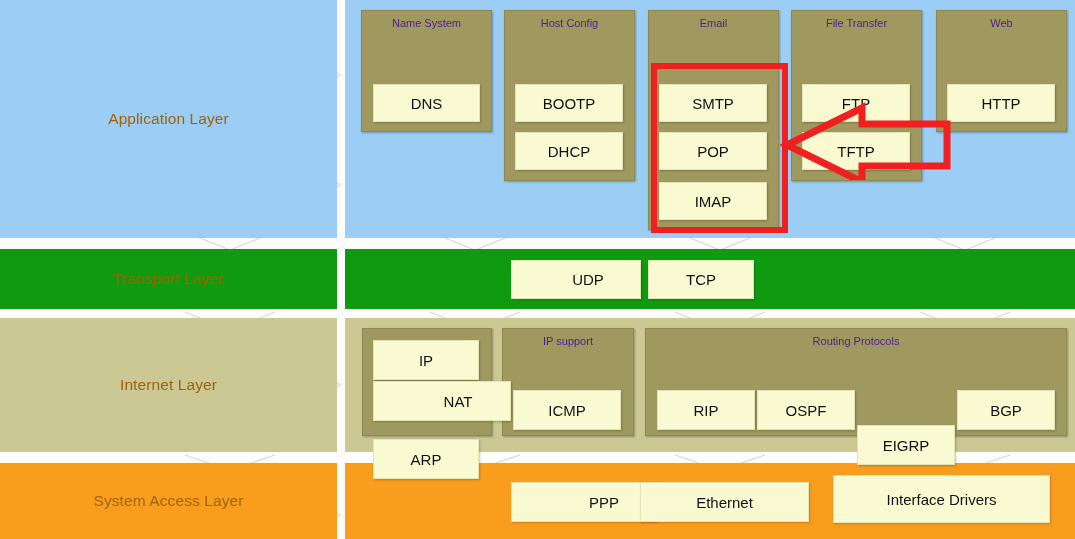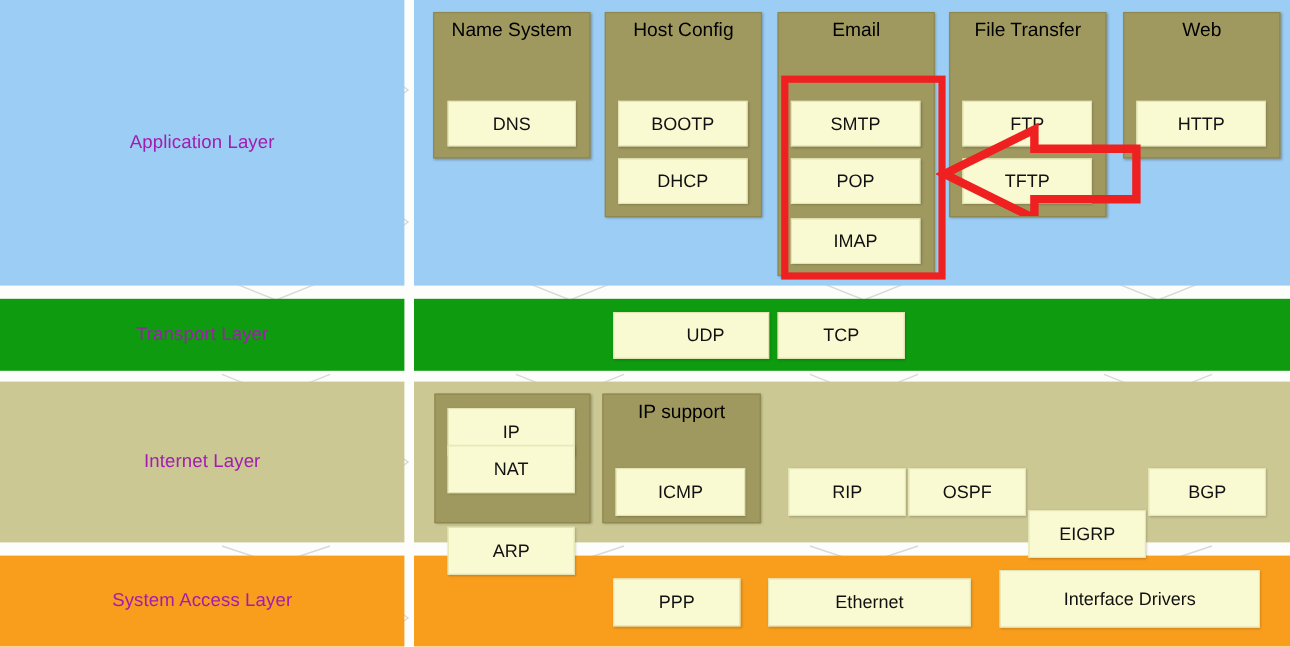--- a/index.html
+++ b/index.html
@@ -19,34 +19,34 @@
     pointer-events:none;z-index:0;opacity:.55;
   }
 
   
   .band{position:absolute;z-index:1;}
   .band-left{left:0;}
   .band-right{}
   .band-label{
     position:absolute;z-index:6;
     display:flex;align-items:center;justify-content:center;
-    color:#a21caf;font-size:15.5px;letter-spacing:.1px;
+    color:#a16207;font-size:15.5px;letter-spacing:.1px;
     text-align:center;white-space:nowrap;
   }
 
   
   .group{
     position:absolute;z-index:3;
     background:#a0995f;
     border:1px solid #8e874f;
     box-shadow:1px 1px 2px rgba(0,0,0,.28);
   }
   .group-title{
     position:absolute;left:0;right:0;top:6px;
-    text-align:center;color:#000000;font-size:16px;white-space:nowrap;
+    text-align:center;color:#4c1d95;font-size:11px;white-space:nowrap;
   }
 
   
   .chip{
     position:absolute;z-index:4;
     background:#fafad2;
     border:1px solid #e4e4b4;
     display:flex;align-items:center;justify-content:center;
     color:#111;font-size:15px;white-space:nowrap;
     box-shadow:1px 1px 2px rgba(0,0,0,.22);
@@ -159,55 +159,58 @@
   <div class="band band-right" style="left:345px;top:318px;width:730px;height:134px;background:#cbc894;"></div>
 
   <div class="band-label" style="left:0;top:318px;width:337px;height:134px;">
     <span>Internet Layer</span>
   </div>
 
   <div class="group" style="left:362px;top:328px;width:128px;height:106px;"></div>
   <div class="chip" style="left:373px;top:340px;width:104px;height:38px;">
     <span>IP</span>
   </div>
-  <div class="chip" style="left:373px;top:371px;width:104px;height:38px;">
+  <div class="chip" style="left:373px;top:381px;width:104px;height:38px;padding-left:32px;">
     <span>NAT</span>
   </div>
   <div class="chip" style="left:373px;top:439px;width:104px;height:38px;z-index:7;">
     <span>ARP</span>
   </div>
 
   <div class="group" style="left:502px;top:328px;width:130px;height:106px;">
     <div class="group-title">IP support</div>
   </div>
   <div class="chip" style="left:513px;top:390px;width:106px;height:38px;">
     <span>ICMP</span>
   </div>
 
+  <div class="group" style="left:645px;top:328px;width:420px;height:106px;">
+    <div class="group-title">Routing Protocols</div>
+  </div>
   <div class="chip" style="left:657px;top:390px;width:96px;height:38px;">
     <span>RIP</span>
   </div>
   <div class="chip" style="left:757px;top:390px;width:96px;height:38px;">
     <span>OSPF</span>
   </div>
   <div class="chip" style="left:857px;top:390px;width:96px;height:38px;margin-top:35px;">
     <span>EIGRP</span>
   </div>
   <div class="chip" style="left:957px;top:390px;width:96px;height:38px;">
     <span>BGP</span>
   </div>
 
   <div class="band band-left" style="left:0;top:463px;width:337px;height:76px;background:#f99d1c;"></div>
   <div class="band band-right" style="left:345px;top:463px;width:730px;height:76px;background:#f99d1c;"></div>
 
   <div class="band-label" style="left:0;top:463px;width:337px;height:76px;">
     <span>System Access Layer</span>
   </div>
 
-  <div class="chip flat" style="left:511px;top:482px;width:104px;height:38px;">
+  <div class="chip flat" style="left:511px;top:482px;width:104px;height:38px;padding-left:40px;">
     <span>PPP</span>
   </div>
   <div class="chip flat" style="left:640px;top:482px;width:167px;height:38px;">
     <span>Ethernet</span>
   </div>
   <div class="chip flat" style="left:833px;top:475px;width:215px;height:46px;">
     <span>Interface Drivers</span>
   </div>
 
   <div class="hl-rect" style="left:651px;top:63px;width:125px;height:158px;"></div>

